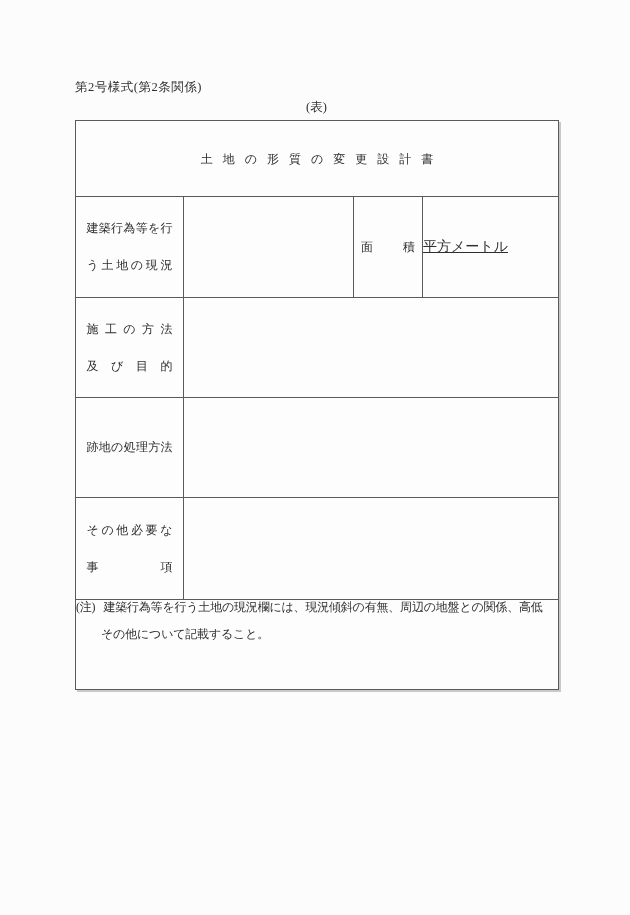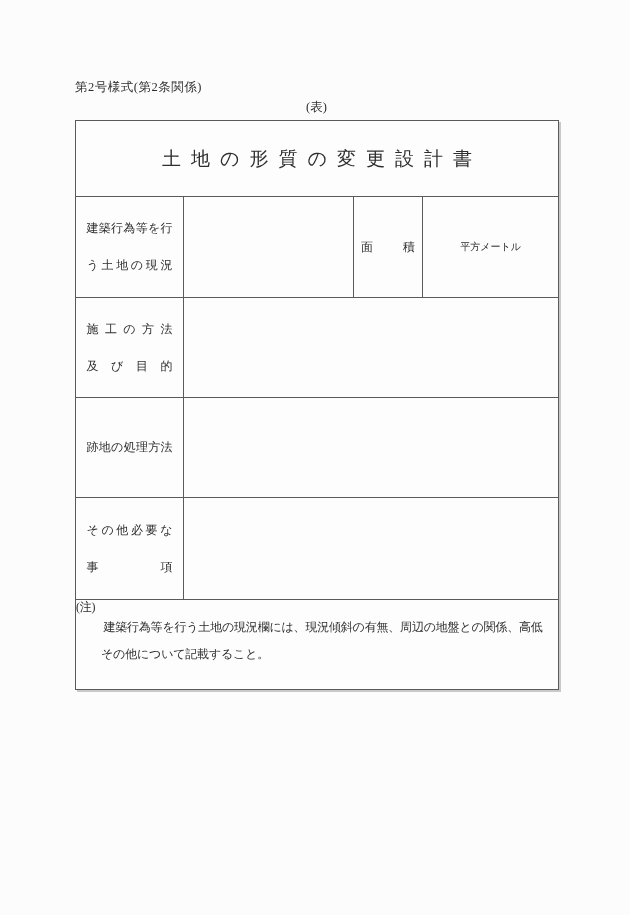--- a/index.html
+++ b/index.html
@@ -28,51 +28,51 @@
     box-shadow: 2px 2px 0 #c9c9c9;
   }
   .form-table td { border: 1px solid #5a5a5a; padding: 0; }
 
   col.c1 { width: 108px; }
   col.c2 { width: 170px; }
   col.c3 { width: 69px;  }
   col.c4 { width: 136px; }
 
   .title-cell { height: 76px; text-align: center; vertical-align: middle; }
-  .title-text { font-size: 19px; letter-spacing: 10px; padding-left: 10px; white-space: nowrap; }
+  .title-text { font-size: 12px; letter-spacing: 10px; padding-left: 10px; white-space: nowrap; }
 
   tr.r1 > td { height: 101px; }
   tr.r2 > td { height: 100px; }
   tr.r3 > td { height: 100px; }
   tr.r4 > td { height: 102px; }
 
   .label-cell { vertical-align: middle; }
   .label-block {
     width: 86px; margin: 0 auto;
     display: flex; flex-direction: column; gap: 24px;
     font-size: 12px;
   }
   .jline { display: flex; justify-content: space-between; line-height: 13px; }
 
   .area-label-cell { vertical-align: middle; }
   .area-jline { width: 54px; margin: 0 auto; font-size: 12px; }
 
   .area-unit-cell {
-    text-align: center; vertical-align: middle;
-    font-size: 10px; padding-right: 7px;
+    text-align: left; vertical-align: middle;
+    font-size: 14px; padding-right: 7px; text-decoration: underline;
   }
 
   .note-cell {
     height: 90px; vertical-align: top;
     padding: 8px 2px 0 6px;
     font-size: 12px; letter-spacing: -0.2px;
   }
   .note-line1 { display: flex; white-space: nowrap; line-height: 15px; }
   .note-prefix { flex: 0 0 auto; }
-  .note-text { margin-left: 8px; margin-top: 20px; }
+  .note-text { margin-left: 8px; }
   .note-line2 { margin-left: 25px; margin-top: 12px; line-height: 15px; }
 </style>
 </head>
 <body>
 
 <div class="page">
 
   <div class="form-number">第2号様式(第2条関係)</div>
 
   <div class="side-label">(表)</div>

